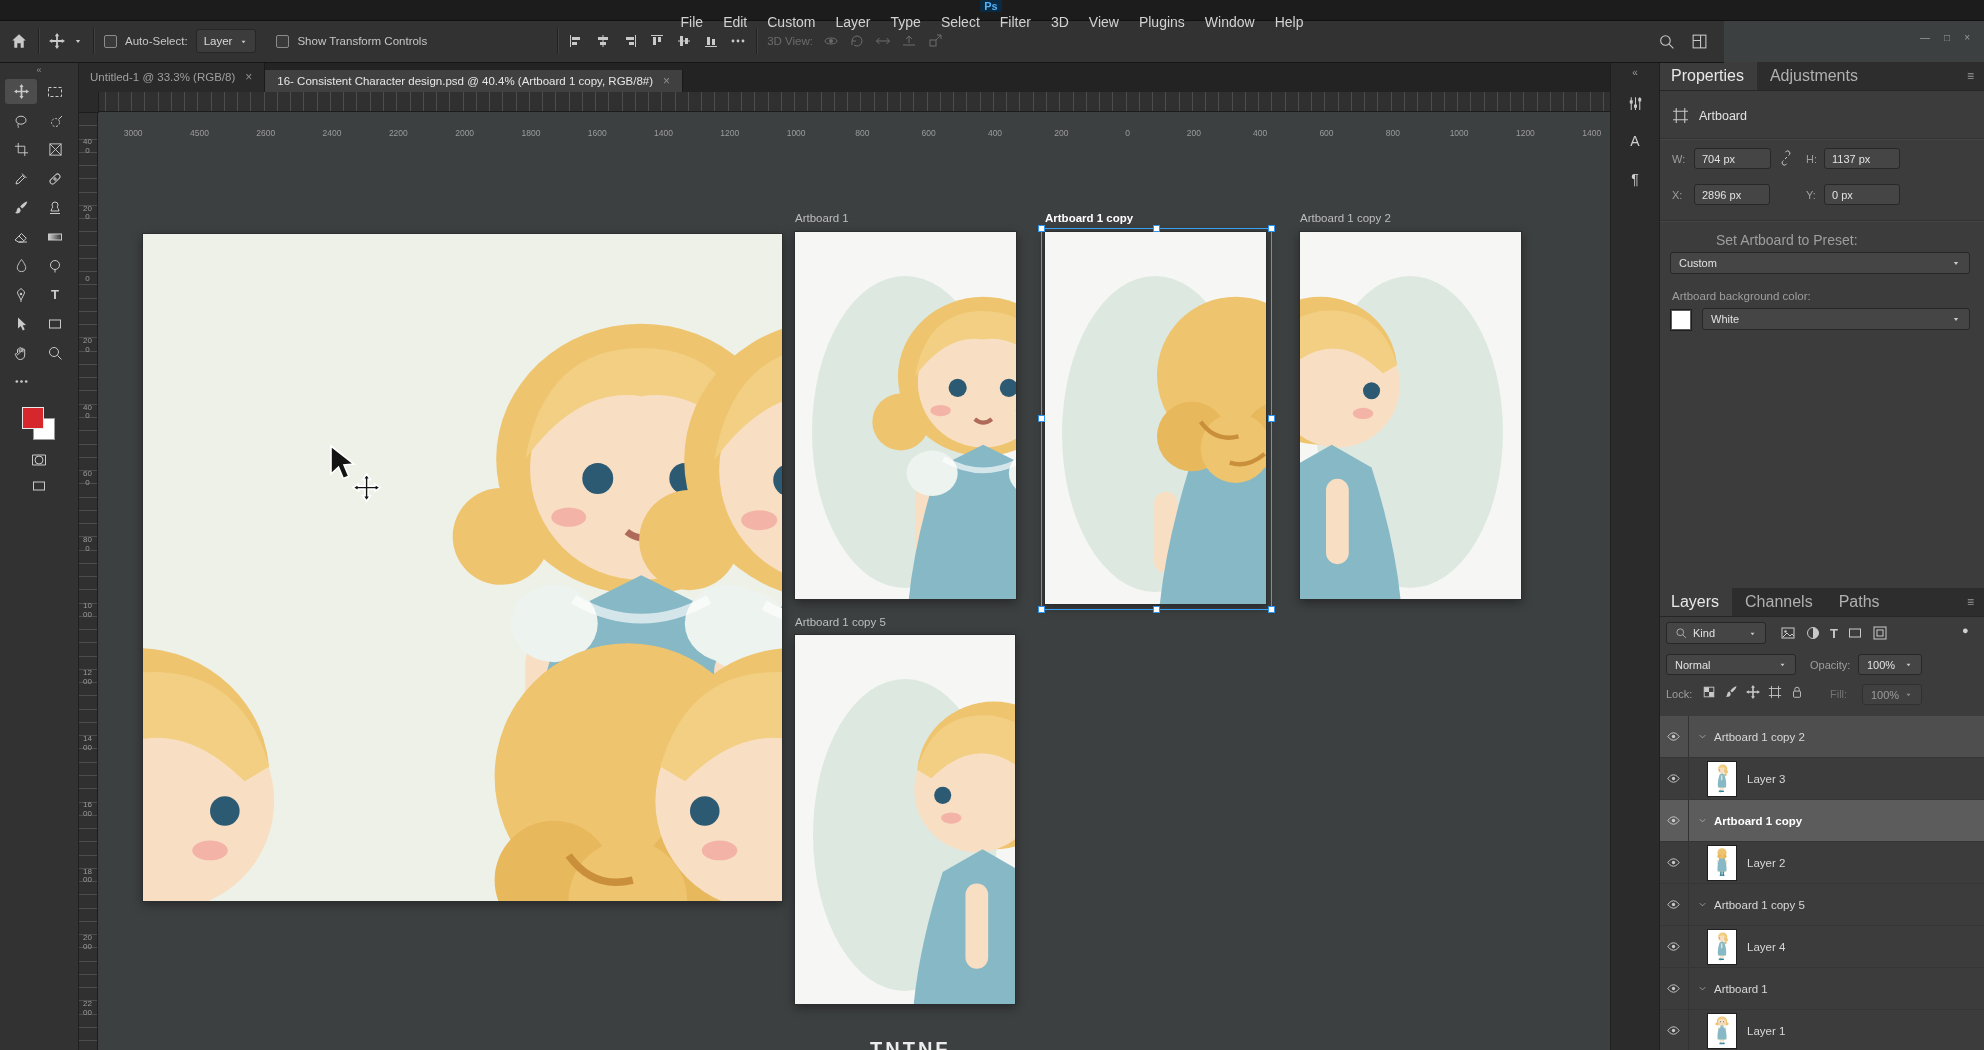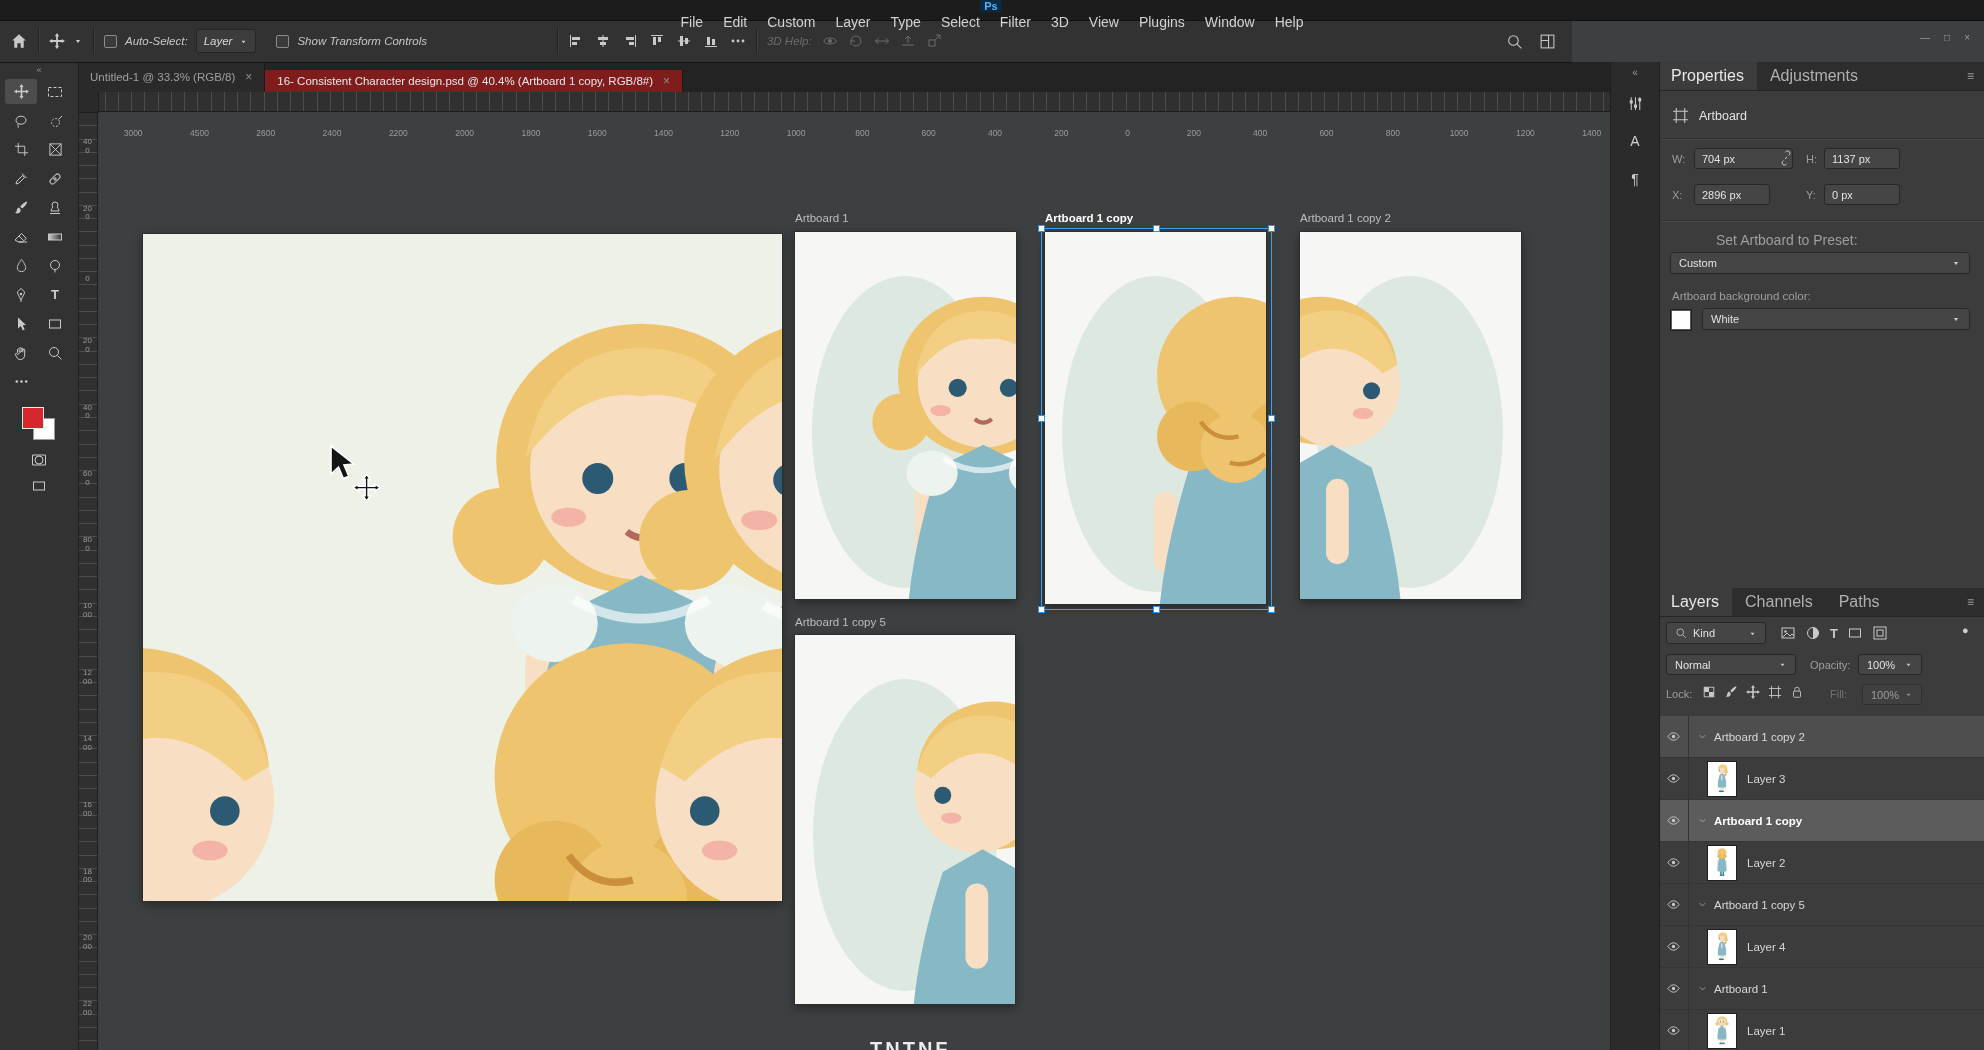--- a/index.html
+++ b/index.html
@@ -12,22 +12,22 @@
   
   .menubar{position:absolute;left:0;top:0;width:1984px;height:20px;background:#1c1c1c;
     display:flex;align-items:center;border-bottom:1px solid #111;z-index:30;flex-direction:column;}
   .ps-logo{width:22px;height:16px;margin:0 8px 0 6px;background:#0a2a43;color:#53b2f9;
     font-size:11px;font-weight:bold;display:flex;align-items:center;justify-content:center;border-radius:2px;}
   .menu-items{display:flex;gap:0;}
   .menu-item{padding:2px 10px;font-size:14px;color:#d2d2d2;cursor:default;}
   .win-controls{margin-left:auto;display:flex;gap:14px;padding-right:14px;color:#9a9a9a;font-size:10px;}
 
   
-  .optionsbar{position:absolute;left:0;top:20px;width:1572px;height:42px;background:#323232;
-    border-bottom:1px solid #161616;display:flex;align-items:center;z-index:29;font-style:italic;}
+  .optionsbar{position:absolute;left:0;top:20px;width:1724px;height:42px;background:#323232;
+    border-bottom:1px solid #161616;display:flex;align-items:center;z-index:29;}
   .ob-group{display:flex;align-items:center;gap:8px;padding:0 10px;height:100%;}
   .ob-sep{width:1px;height:26px;background:#222;box-shadow:1px 0 0 #3f3f3f;}
   .checkbox{width:11px;height:11px;border:1px solid #8b8b8b;border-radius:2px;background:#3a3a3a;}
   .ob-label{font-size:11.5px;color:#c6c6c6;}
   .dd{display:inline-flex;align-items:center;gap:7px;background:#3c3c3c;border:1px solid #262626;
     border-radius:3px;height:22px;padding:0 7px;font-size:11.5px;color:#d8d8d8;}
   .grayed,.grayed .ic{color:#6c6c6c !important;}
   .ob-right{margin-left:auto;display:flex;align-items:center;gap:16px;padding-right:16px;}
 
   
@@ -41,21 +41,21 @@
   .swatches{position:relative;width:40px;height:40px;margin:10px auto 2px;}
   .swatch-fg{position:absolute;left:3px;top:3px;width:20px;height:20px;background:#d6272c;border:1px solid #e9e9e9;z-index:2;}
   .swatch-bg{position:absolute;left:14px;top:14px;width:20px;height:20px;background:#ffffff;border:1px solid #9a9a9a;z-index:1;}
   .tb-bottom{display:flex;flex-direction:column;align-items:center;gap:10px;margin-top:8px;}
 
   
   .tabsbar{position:absolute;left:78px;top:62px;width:1532px;height:30px;background:#232323;
     display:flex;align-items:stretch;z-index:19;}
   .doc-tab{display:flex;align-items:center;gap:10px;padding:0 12px;font-size:11.5px;
     border-right:1px solid #1a1a1a;color:#9f9f9f;background:#2a2a2a;white-space:nowrap;}
-  .doc-tab.active{background:#7f1d1d;color:#e6e6e6;margin-top:8px;}
+  .doc-tab.active{background:#404040;color:#e6e6e6;margin-top:8px;}
   .tab-close{font-size:12px;color:#8f8f8f;}
 
   
   .canvas{position:absolute;left:78px;top:92px;width:1532px;height:958px;background:#3d4041;overflow:hidden;z-index:10;}
   .ruler-top{position:absolute;left:0;top:0;width:1532px;height:20px;background:#303030;border-bottom:1px solid #1d1d1d;
     display:flex;padding-left:22px;box-sizing:border-box;
     background-image:repeating-linear-gradient(to right,rgba(130,130,130,.35) 0 1px,transparent 1px 13.26px);}
   .hr-num{flex:0 0 66.3px;width:66.3px;text-align:center;font-size:8.5px;color:#9b9b9b;line-height:20px;margin-top:31px;}
   .ruler-left{position:absolute;left:0;top:20px;width:20px;height:938px;background:#303030;border-right:1px solid #1d1d1d;
     display:flex;flex-direction:column;padding-top:2px;box-sizing:border-box;
@@ -425,21 +425,21 @@
         </svg>
       <svg class="ic" width="16" height="16" viewBox="0 0 16 16">
           <use href="#i-align-b"></use>
         </svg>
       <svg class="ic" width="16" height="16" viewBox="0 0 16 16">
           <use href="#i-dots"></use>
         </svg>
     </div>
     <div class="ob-sep"></div>
     <div class="ob-group grayed" style="gap:10px;">
-      <span class="ob-label grayed">3D Help:</span>
+      <span class="ob-label grayed">3D View:</span>
       <svg class="ic" width="16" height="16" viewBox="0 0 16 16">
           <use href="#i-orbit"></use>
         </svg>
       <svg class="ic" width="16" height="16" viewBox="0 0 16 16">
           <use href="#i-roll"></use>
         </svg>
       <svg class="ic" width="16" height="16" viewBox="0 0 16 16">
           <use href="#i-pan"></use>
         </svg>
       <svg class="ic" width="16" height="16" viewBox="0 0 16 16">
@@ -764,21 +764,21 @@
       <svg class="ic" width="17" height="17" viewBox="0 0 16 16">
           <use href="#i-artboard"></use>
         </svg>
       <span style="font-size:12.5px;color:#e3e3e3;">Artboard</span>
     </div>
     <div class="hsep" style="top:76px;"></div>
 
     <div class="abs" style="left:14px;top:90px;">
       <span class="lbl">W:</span>
     </div>
-    <div class="field abs" style="left:36px;top:86px;width:99px;">704 px</div>
+    <div class="field abs" style="left:36px;top:86px;width:77px;">704 px</div>
     <svg class="ic abs" style="left:120px;top:88px;" width="16" height="16" viewBox="0 0 16 16">
         <use href="#i-chain"></use>
       </svg>
     <div class="abs" style="left:148px;top:90px;">
       <span class="lbl">H:</span>
     </div>
     <div class="field abs" style="left:166px;top:86px;width:76px;">1137 px</div>
 
     <div class="abs" style="left:14px;top:126px;">
       <span class="lbl">X:</span>

